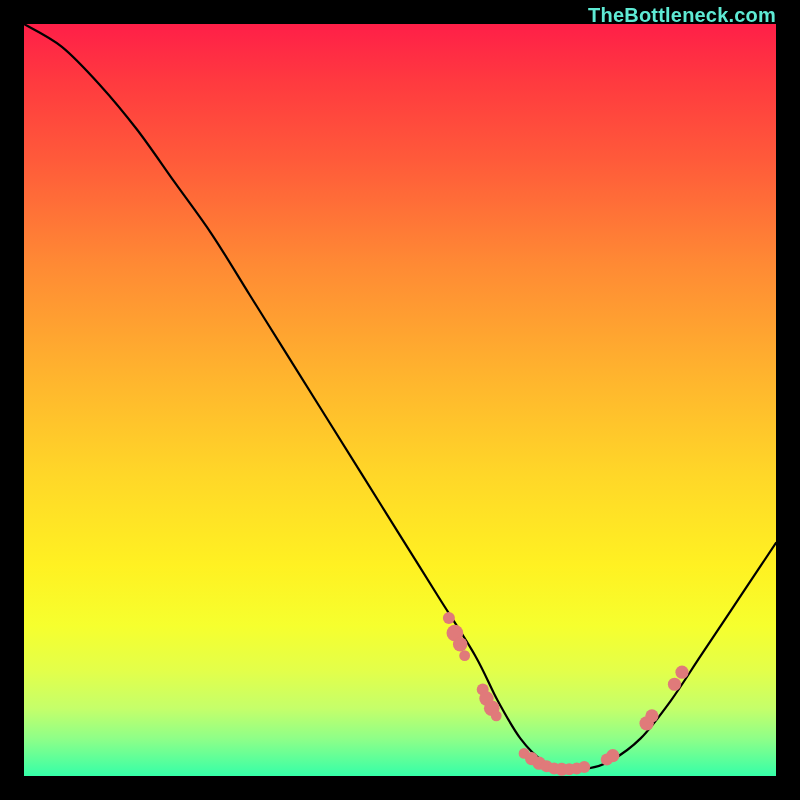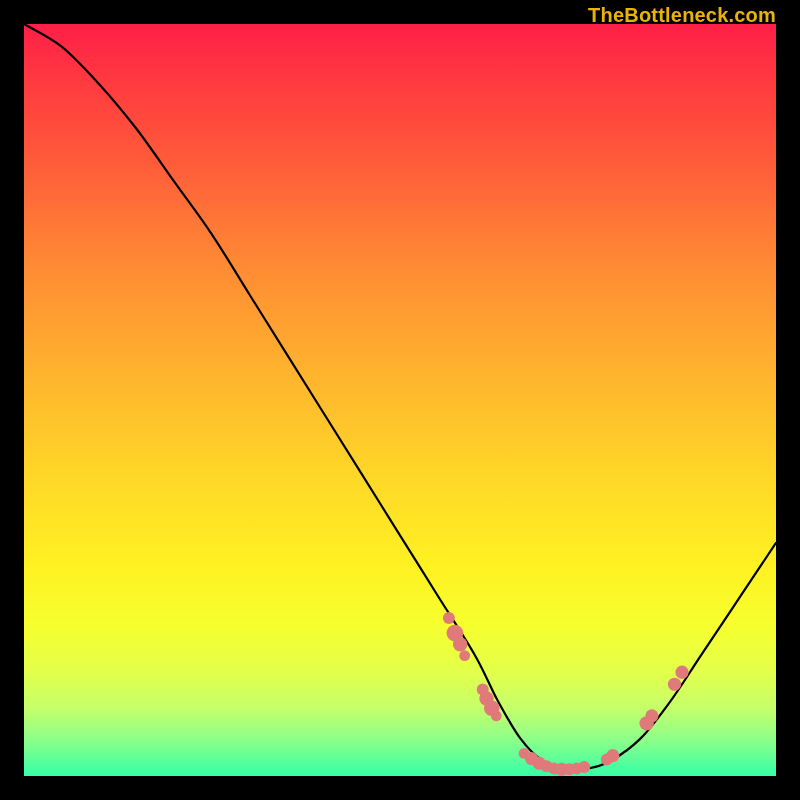--- a/index.html
+++ b/index.html
@@ -28,21 +28,21 @@
       #f6ff2e 80%,
       #e3ff4a 86%,
       #c5ff6a 91%,
       #8fff88 95%,
       #35ffa8 100%);
   }
   .watermark {
     position: absolute;
     top: 4px;
     right: 24px;
-    color: #eab308;
+    color: #5eead4;
     font-size: 20px;
     letter-spacing: 0.2px;
     font-weight: 600;
     user-select: none;
   }
   svg.curve {
     position: absolute;
     left: 0;
     top: 0;
     width: 752px;

